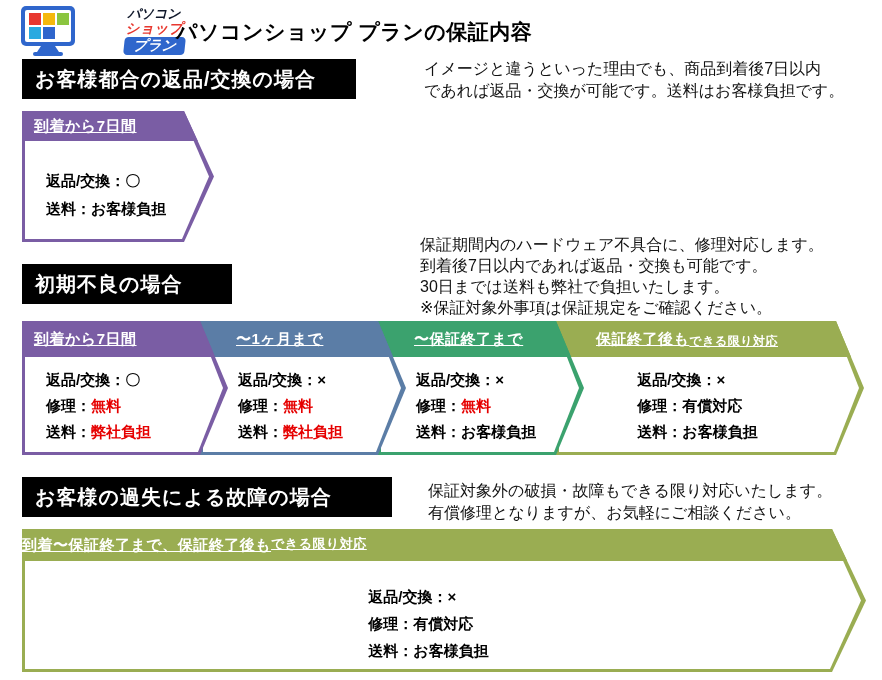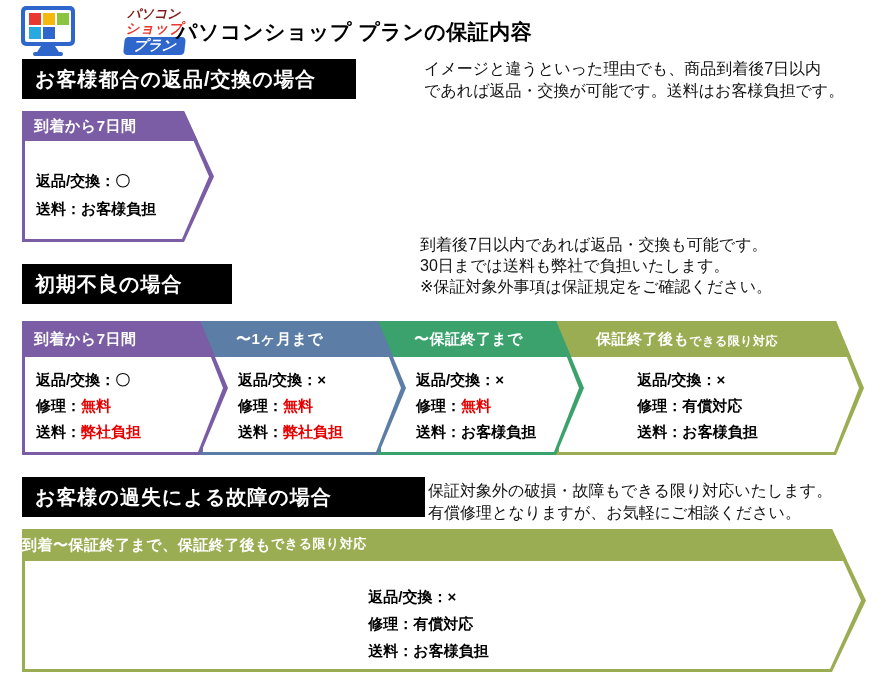--- a/index.html
+++ b/index.html
@@ -6,21 +6,21 @@
   html,body { background:#fff; }
   body {
     width:882px; height:680px; position:relative; overflow:hidden;
     font-family:"Liberation Sans","DejaVu Sans",sans-serif; color:#000;
   }
 
   
   .logo-wrap { position:absolute; left:20px; top:5px; width:150px; height:52px; }
   .logo-text { position:absolute; left:98px; top:2px; width:72px; text-align:center;
                font-weight:bold; font-style:italic; line-height:1.05; }
-  .logo-l1 { color:#7f1d1d; font-size:13px; }
+  .logo-l1 { color:#0f172a; font-size:13px; }
   .logo-l2 { color:#e8382f; font-size:14px; }
   .logo-badge { display:inline-block; margin-top:2px; background:#2f66cc; color:#fff;
                 font-size:14px; padding:1px 9px 2px; border-radius:4px; transform:skewX(-6deg); }
   .page-title { position:absolute; left:176px; top:18px; font-size:21px; font-weight:bold; letter-spacing:0.5px; }
 
   
   .banner { position:absolute; background:var(--banner-bg,#000); color:#fff; font-weight:bold;
             font-size:20px; height:40px; display:flex; align-items:center; padding-left:13px; letter-spacing:1px; }
 
   
@@ -29,23 +29,23 @@
   .note.wide-lines div { line-height:22px; }
 
   
   .card { position:absolute; background:var(--card-color,#888);
           clip-path:polygon(0 0, calc(100% - var(--tip)) 0, 100% 50%, calc(100% - var(--tip)) 100%, 0 100%); }
   .card .inner { position:absolute; inset:0; background:#fff;
           clip-path:polygon(3px 3px, calc(100% - var(--tip) - 2px) 3px, calc(100% - 5px) 50%,
                             calc(100% - var(--tip) - 2px) calc(100% - 3px), 3px calc(100% - 3px)); }
   .card .head { position:absolute; left:0; right:0; top:0; height:var(--head-h);
           background:var(--card-color); color:#fff; font-weight:bold; font-size:15px;
-          display:flex; align-items:center; padding-left:12px; letter-spacing:0.5px; }
+          display:flex; align-items:center; padding-left:12px; letter-spacing:0.5px;text-decoration:underline; }
   .card .head .head-sub { font-size:12px; align-self:flex-end; padding-bottom:7px; }
-  .card .body { position:absolute; left:14px; right:var(--tip); top:var(--head-h); bottom:3px;
+  .card .body { position:absolute; left:24px; right:var(--tip); top:var(--head-h); bottom:3px;
           font-size:15px; font-weight:bold; }
   .card .line { line-height:26px; white-space:nowrap; }
   .red { color:var(--highlight-red,#e60000); }
 
   .card.s1 .body { padding-top:26px; }
   .card.s1 .line { line-height:28px; }
   .card.row .body { padding-top:10px; }
 
   .card.center .body { left:3px; display:flex; flex-direction:column; align-items:center; }
   .card.center .block { text-align:left; }
@@ -90,20 +90,21 @@
     <span>到着から7日間</span>
   </div>
   <div class="body">
     <div class="line"><span>返品/交換：</span><span>〇</span></div>
     <div class="line"><span>送料：</span><span>お客様負担</span></div>
   </div>
 </div>
 
 <div class="banner" style="left:22px; top:264px; width:210px;">初期不良の場合</div>
 <div class="note" style="left:420px; top:234px;">
+  <div>保証期間内のハードウェア不具合に、修理対応します。</div>
   <div>到着後7日以内であれば返品・交換も可能です。</div>
   <div>30日までは送料も弊社で負担いたします。</div>
   <div>※保証対象外事項は保証規定をご確認ください。</div>
 </div>
 
 <div class="card row" style="left: 22px; top: 321px; width: 206px; height: 134px; --tip: 28px; --head-h: 36px; z-index: 4; --card-color: #7a5da4;">
   <div class="inner"></div>
   <div class="head">
     <span>到着から7日間</span>
   </div>
@@ -146,21 +147,21 @@
   </div>
   <div class="body">
     <div class="block">
       <div class="line"><span>返品/交換：</span><span>×</span></div>
       <div class="line"><span>修理：</span><span>有償対応</span></div>
       <div class="line"><span>送料：</span><span>お客様負担</span></div>
     </div>
   </div>
 </div>
 
-<div class="banner" style="left:22px; top:477px; width:403px;">お客様の過失による故障の場合</div>
+<div class="banner" style="left:22px; top:477px; width:370px;">お客様の過失による故障の場合</div>
 <div class="note wide-lines" style="left:428px; top:480px;">
   <div>保証対象外の破損・故障もできる限り対応いたします。</div>
   <div>有償修理となりますが、お気軽にご相談ください。</div>
 </div>
 
 <div class="card center wide" style="left: 22px; top: 529px; width: 844px; height: 143px; --tip: 34px; --head-h: 32px; --card-color: #9aad52;">
   <div class="inner"></div>
   <div class="head">
     <span>到着〜保証終了まで、保証終了後も</span>
       <span class="head-sub">できる限り対応</span>

